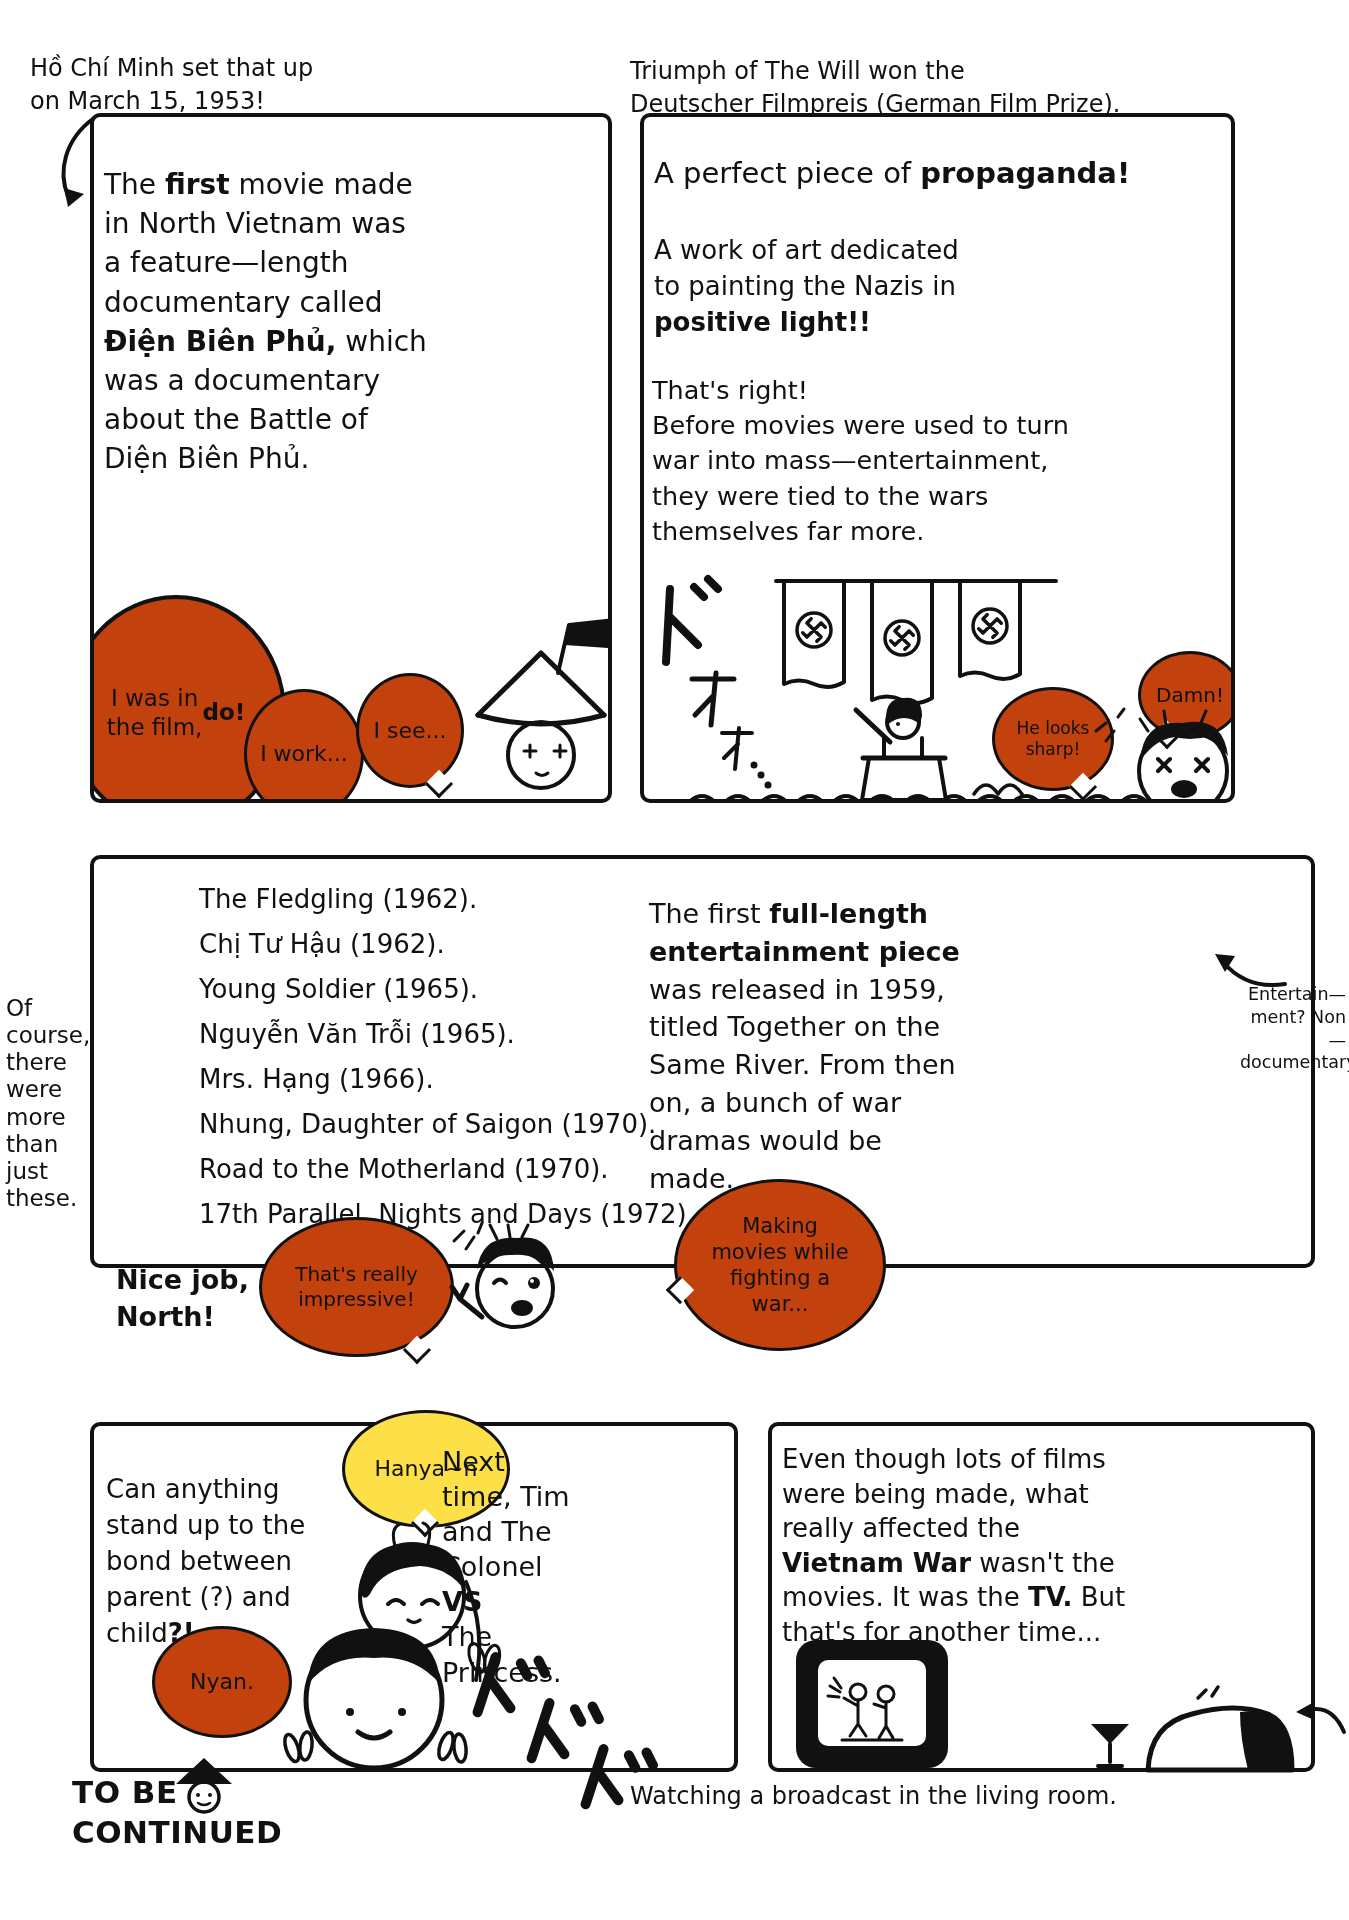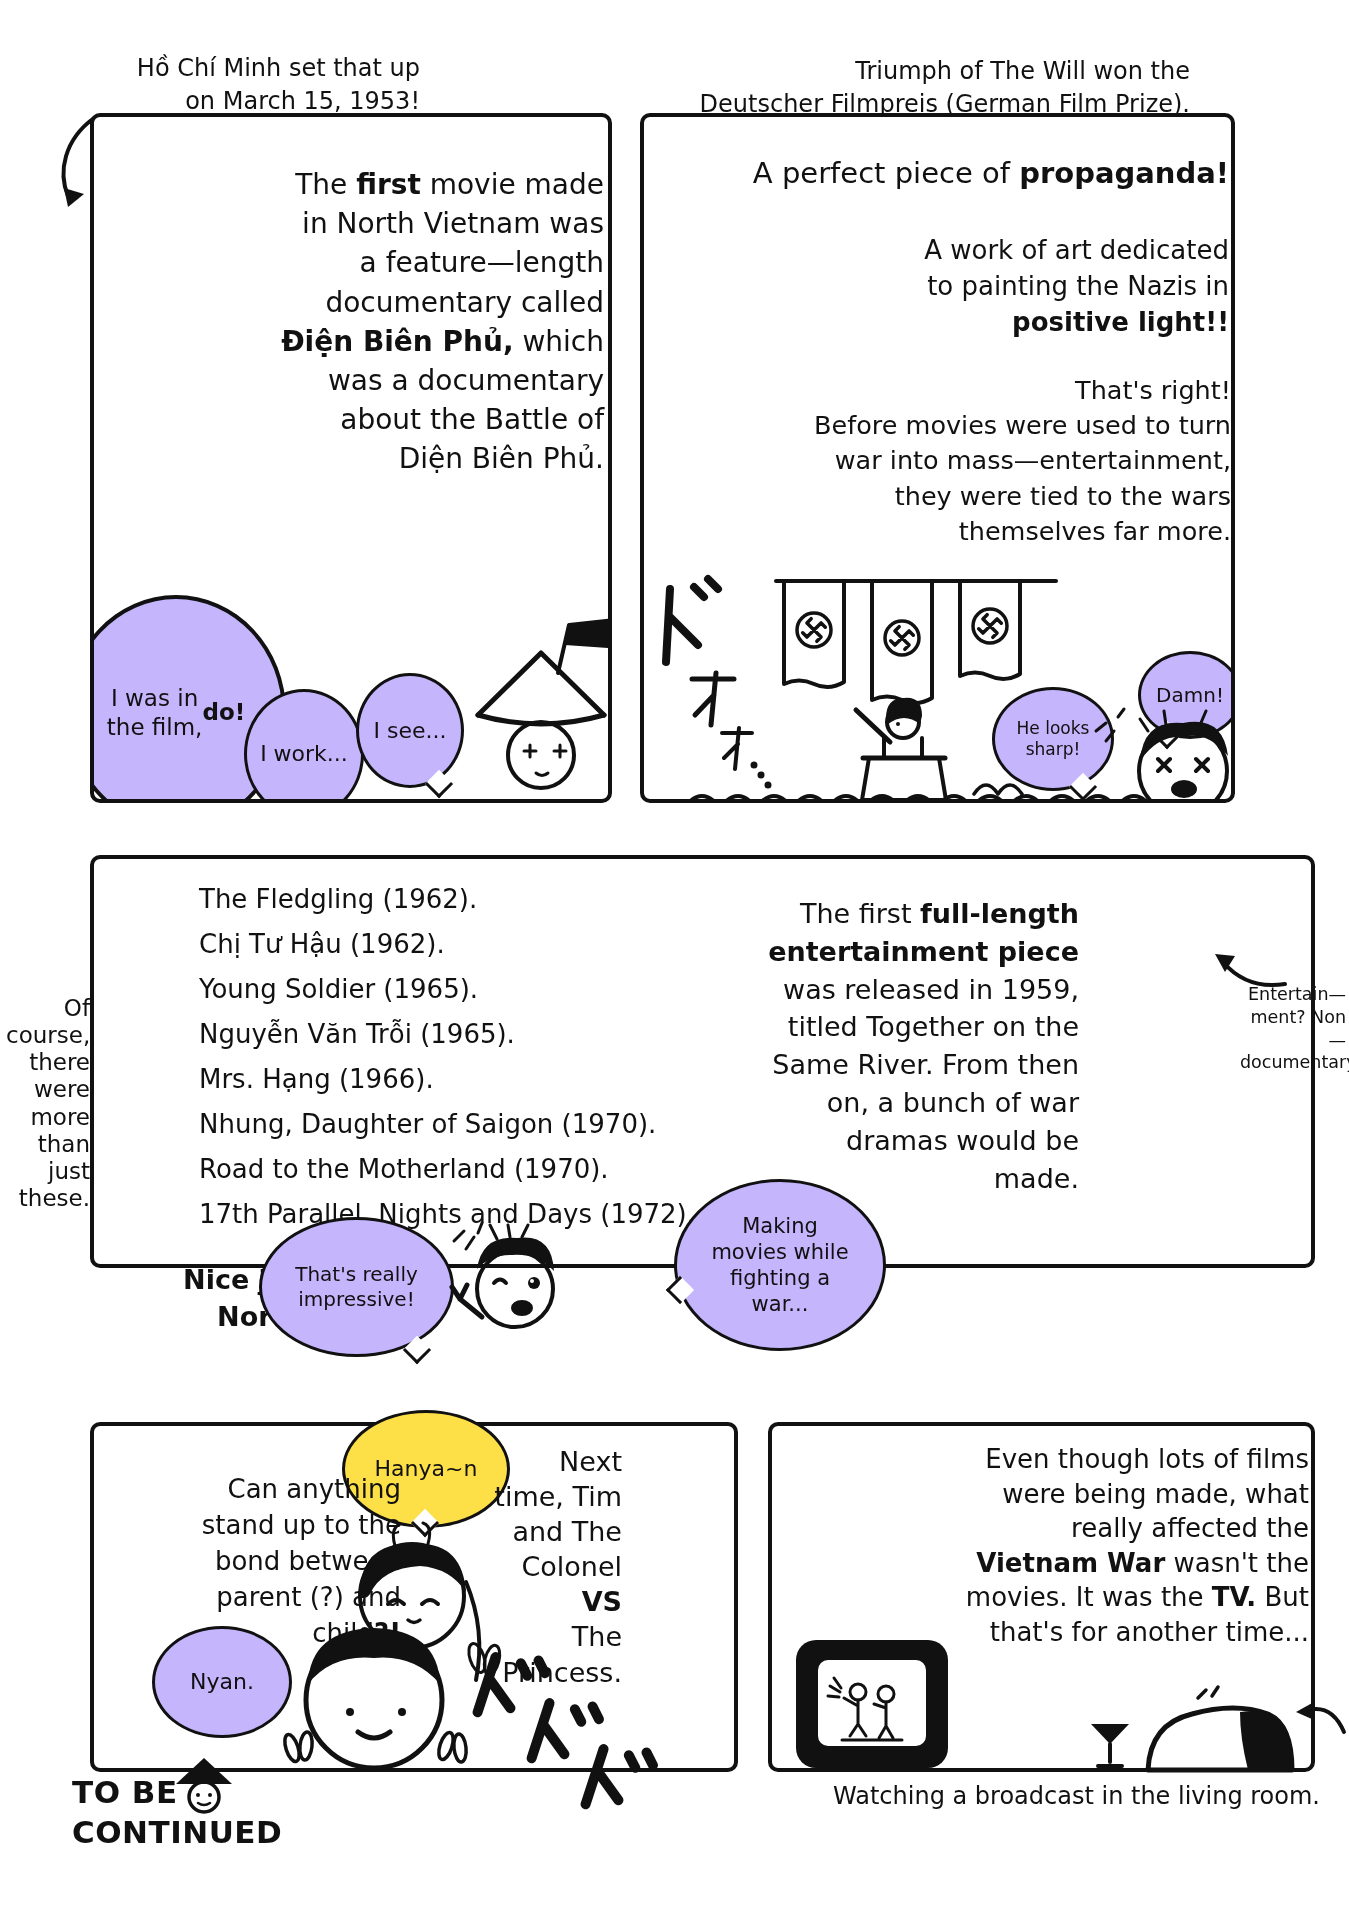--- a/index.html
+++ b/index.html
@@ -1,23 +1,23 @@
 <!DOCTYPE html>
 <html><head>
 <meta charset="utf-8">
 <style>
   *{box-sizing:border-box;margin:0;padding:0}
   html,body{width:1349px;height:1920px;background:#fff}
   body{font-family:"DejaVu Sans",sans-serif;color:#111;position:relative;overflow:hidden}
   .panel{position:absolute;border:4px solid #111;border-radius:10px;background:#fff}
   .clip{overflow:hidden}
-  .txt{position:absolute;white-space:pre-line;text-align:right;line-height:1.38;color:#111}
+  .txt{position:absolute;white-space:pre-line;text-align:left;line-height:1.38;color:#111}
   .left{text-align:right}
   .b{font-weight:bold}
-  .bubble{position:absolute;border:3px solid #111;border-radius:50%;background:#c4b5fd;
+  .bubble{position:absolute;border:3px solid #111;border-radius:50%;background:#c2410c;
           display:flex;align-items:center;justify-content:center;text-align:center;
           white-space:pre-line;line-height:1.25;color:#111}
   .tail{position:absolute;width:20px;height:20px;background:#fff;transform:rotate(45deg)}
   .tail.s{border-right:3px solid #111;border-bottom:3px solid #111}
   .tail.w{border-left:3px solid #111;border-bottom:3px solid #111}
   svg{position:absolute;overflow:visible}
   svg .st{fill:none;stroke:#111;stroke-linecap:round;stroke-linejoin:round}
   .list{position:absolute;font-size:26px;line-height:45px;color:#111}
   .footer-line{font-size:31px;font-weight:800;letter-spacing:.5px;line-height:40px}
 </style>

